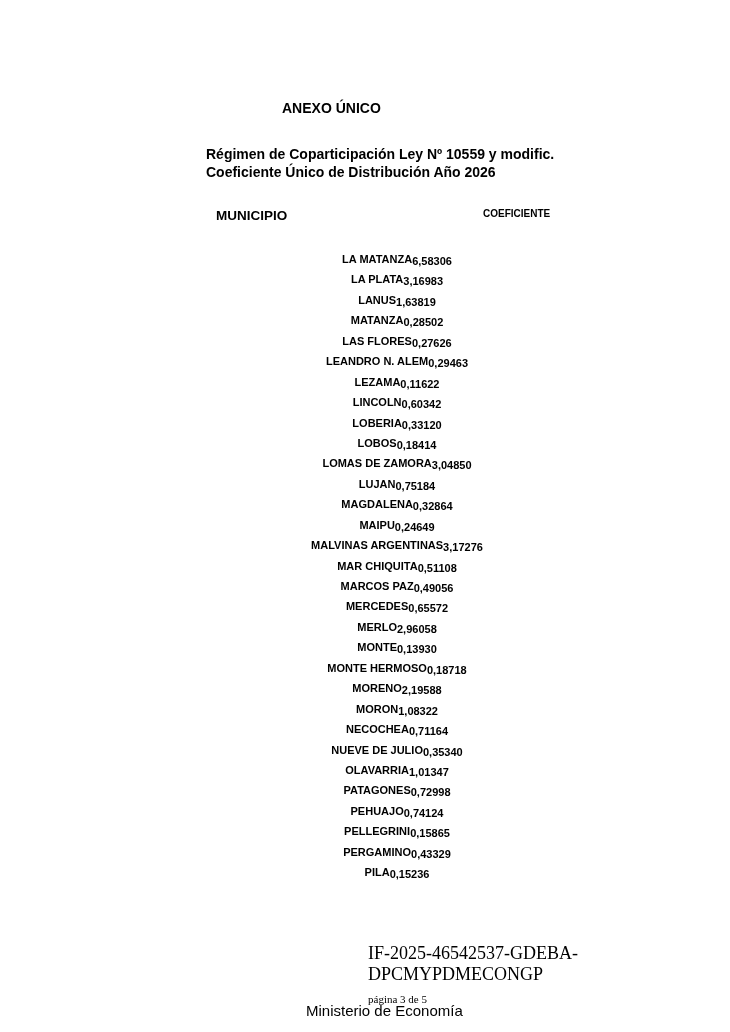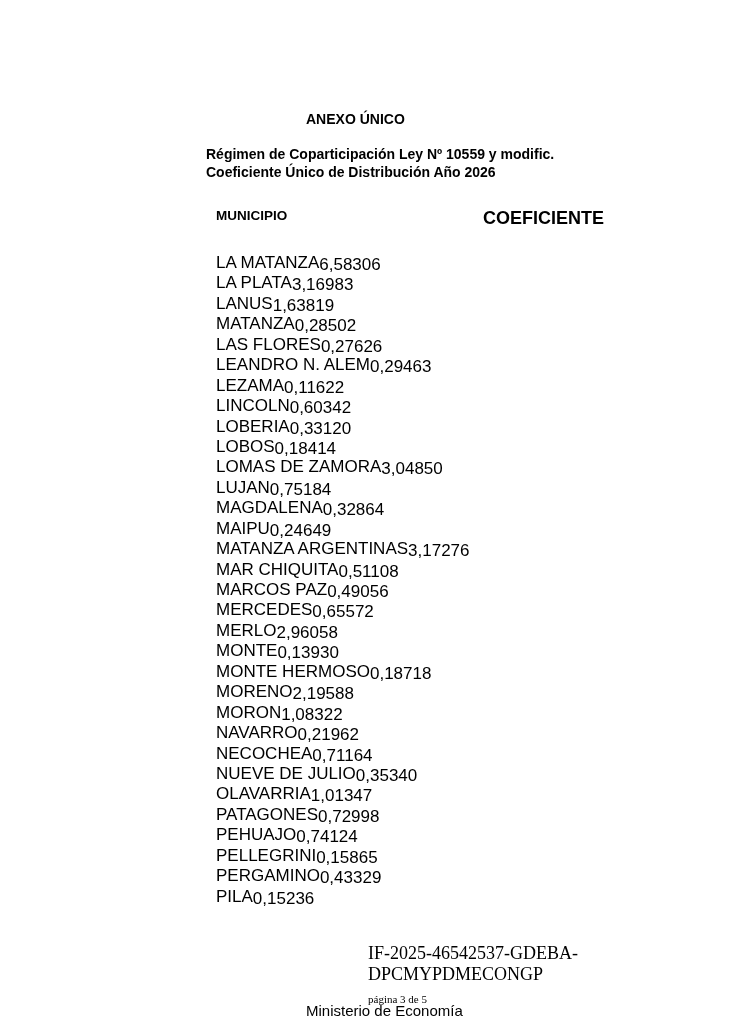--- a/index.html
+++ b/index.html
@@ -1,24 +1,24 @@
 <!DOCTYPE html>
 <html><head>
   <meta charset="utf-8">
   <style>
     html, body { margin: 0; padding: 0; background: #ffffff; }
     body { width: 730px; height: 1032px; position: relative; overflow: hidden; color: #000; }
     .sans { font-family: "Liberation Sans", sans-serif; }
     .serif { font-family: "Liberation Serif", serif; }
-    .annex-title { position: absolute; left: 282px; top: 111px; font-size: 14px; font-weight: bold; margin-left: 24px; }
+    .annex-title { position: absolute; left: 282px; top: 100px; font-size: 14px; font-weight: bold; }
     .subtitle { position: absolute; left: 206px; top: 145px; font-size: 14px; font-weight: bold; line-height: 18px; }
     .col-head-mun { position: absolute; left: 216px; top: 208px; font-size: 13.5px; font-weight: bold; }
-    .col-head-coef { position: absolute; left: 483px; top: 208px; font-size: 18px; font-weight: bold; }
+    .col-head-coef { position: absolute; left: 483px; top: 208px; font-size: 10px; font-weight: bold; }
     .table { position: absolute; left: 216px; top: 253px; width: 362px; }
-    .row { display: flex; justify-content: flex-start; height: 20.45px; font-size: 17px; }
+    .row { display: flex; justify-content: center; height: 20.45px; font-size: 11px; font-weight: bold; }
     .row .name { padding-top: 0px; }
     .row .value { padding-top: 2px; text-align: right; }
     .doc-id { position: absolute; left: 368px; top: 943px; font-size: 18px; }
     .page-num { position: absolute; left: 368px; top: 993px; font-size: 11px; }
     .ministry { position: absolute; left: 306px; top: 1002px; font-size: 15px; }
   </style>
 </head>
 <body>
 
 <div class="annex-title sans">ANEXO ÚNICO</div>
@@ -81,21 +81,21 @@
     </div>
     <div class="row">
       <span class="name">MAGDALENA</span>
       <span class="value">0,32864</span>
     </div>
     <div class="row">
       <span class="name">MAIPU</span>
       <span class="value">0,24649</span>
     </div>
     <div class="row">
-      <span class="name">MATANZA ARGENTINAS</span>
+      <span class="name">MALVINAS ARGENTINAS</span>
       <span class="value">3,17276</span>
     </div>
     <div class="row">
       <span class="name">MAR CHIQUITA</span>
       <span class="value">0,51108</span>
     </div>
     <div class="row">
       <span class="name">MARCOS PAZ</span>
       <span class="value">0,49056</span>
     </div>
@@ -115,24 +115,20 @@
       <span class="name">MONTE HERMOSO</span>
       <span class="value">0,18718</span>
     </div>
     <div class="row">
       <span class="name">MORENO</span>
       <span class="value">2,19588</span>
     </div>
     <div class="row">
       <span class="name">MORON</span>
       <span class="value">1,08322</span>
-    </div>
-    <div class="row">
-      <span class="name">NAVARRO</span>
-      <span class="value">0,21962</span>
     </div>
     <div class="row">
       <span class="name">NECOCHEA</span>
       <span class="value">0,71164</span>
     </div>
     <div class="row">
       <span class="name">NUEVE DE JULIO</span>
       <span class="value">0,35340</span>
     </div>
     <div class="row">

